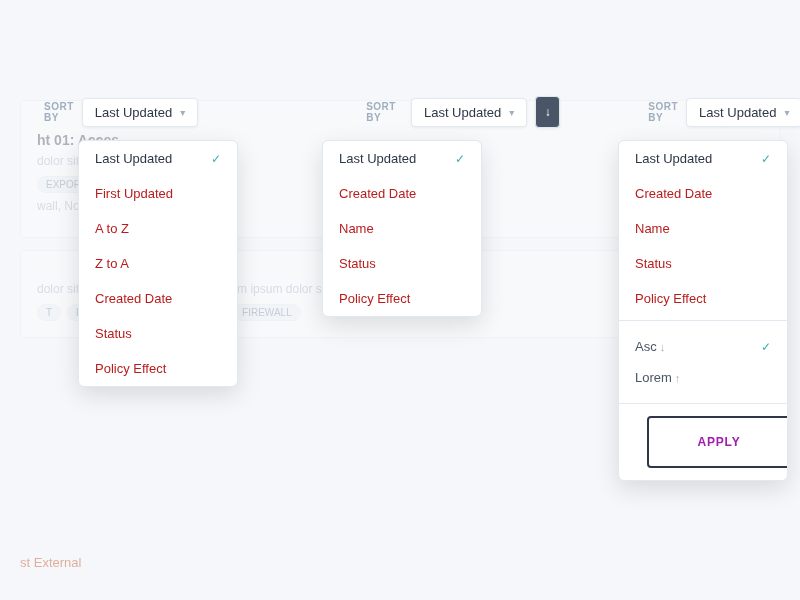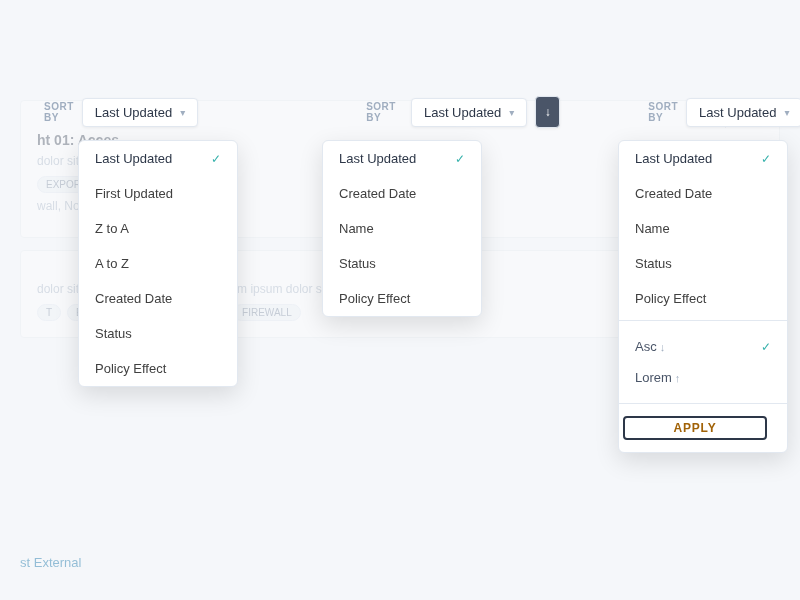--- a/index.html
+++ b/index.html
@@ -155,21 +155,21 @@
       overflow: hidden;
     }
 
     .dropdown-3 .dropdown-menu {
       min-width: 170px;
     }
 
     .dropdown-item {
       padding: 10px 16px;
       font-size: 13px;
-      color: #404040;
+      color: #b91c1c;
       cursor: pointer;
       display: flex;
       align-items: center;
       justify-content: space-between;
     }
 
     .dropdown-item.active {
       color: #2d3748;
       font-weight: 500;
     }
@@ -203,41 +203,41 @@
     .order-item .arrow-icon {
       color: #a0aec0;
       font-size: 11px;
     }
 
     .order-item .check-icon {
       margin-left: auto;
     }
 
     .apply-btn {
-      margin: 8px 4px 12px;
+      margin: 8px 28px 12px;
       width: calc(100% - 24px);
-      padding: 3px;
+      padding: 17px;
       background: #fff;
       border: 2px solid #2d3748;
       border-radius: 4px;
       font-size: 12px;
       font-weight: 700;
       letter-spacing: 0.8px;
-      color: #a16207;
+      color: #a21caf;
       cursor: pointer;
       text-transform: uppercase;
     }
 
     
     .bg-list-external {
       position: absolute;
       bottom: 30px;
       left: 20px;
       font-size: 13px;
-      color: #0369a1;
+      color: #c2410c;
       opacity: 0.4;
     }
   </style>
 </head>
 <body>
 
 <div class="bg-content">
   <div style="height:80px;"></div>
 
   <div class="bg-row">
@@ -298,24 +298,24 @@
 <div class="dropdown-container dropdown-1">
   <div class="dropdown-menu">
     <div class="dropdown-item active">
       <span>Last Updated</span>
       <span class="check-icon">✓</span>
     </div>
     <div class="dropdown-item">
       <span>First Updated</span>
     </div>
     <div class="dropdown-item">
+      <span>A to Z</span>
+    </div>
+    <div class="dropdown-item">
       <span>Z to A</span>
-    </div>
-    <div class="dropdown-item">
-      <span>A to Z</span>
     </div>
     <div class="dropdown-item">
       <span>Created Date</span>
     </div>
     <div class="dropdown-item">
       <span>Status</span>
     </div>
     <div class="dropdown-item">
       <span>Policy Effect</span>
     </div>

